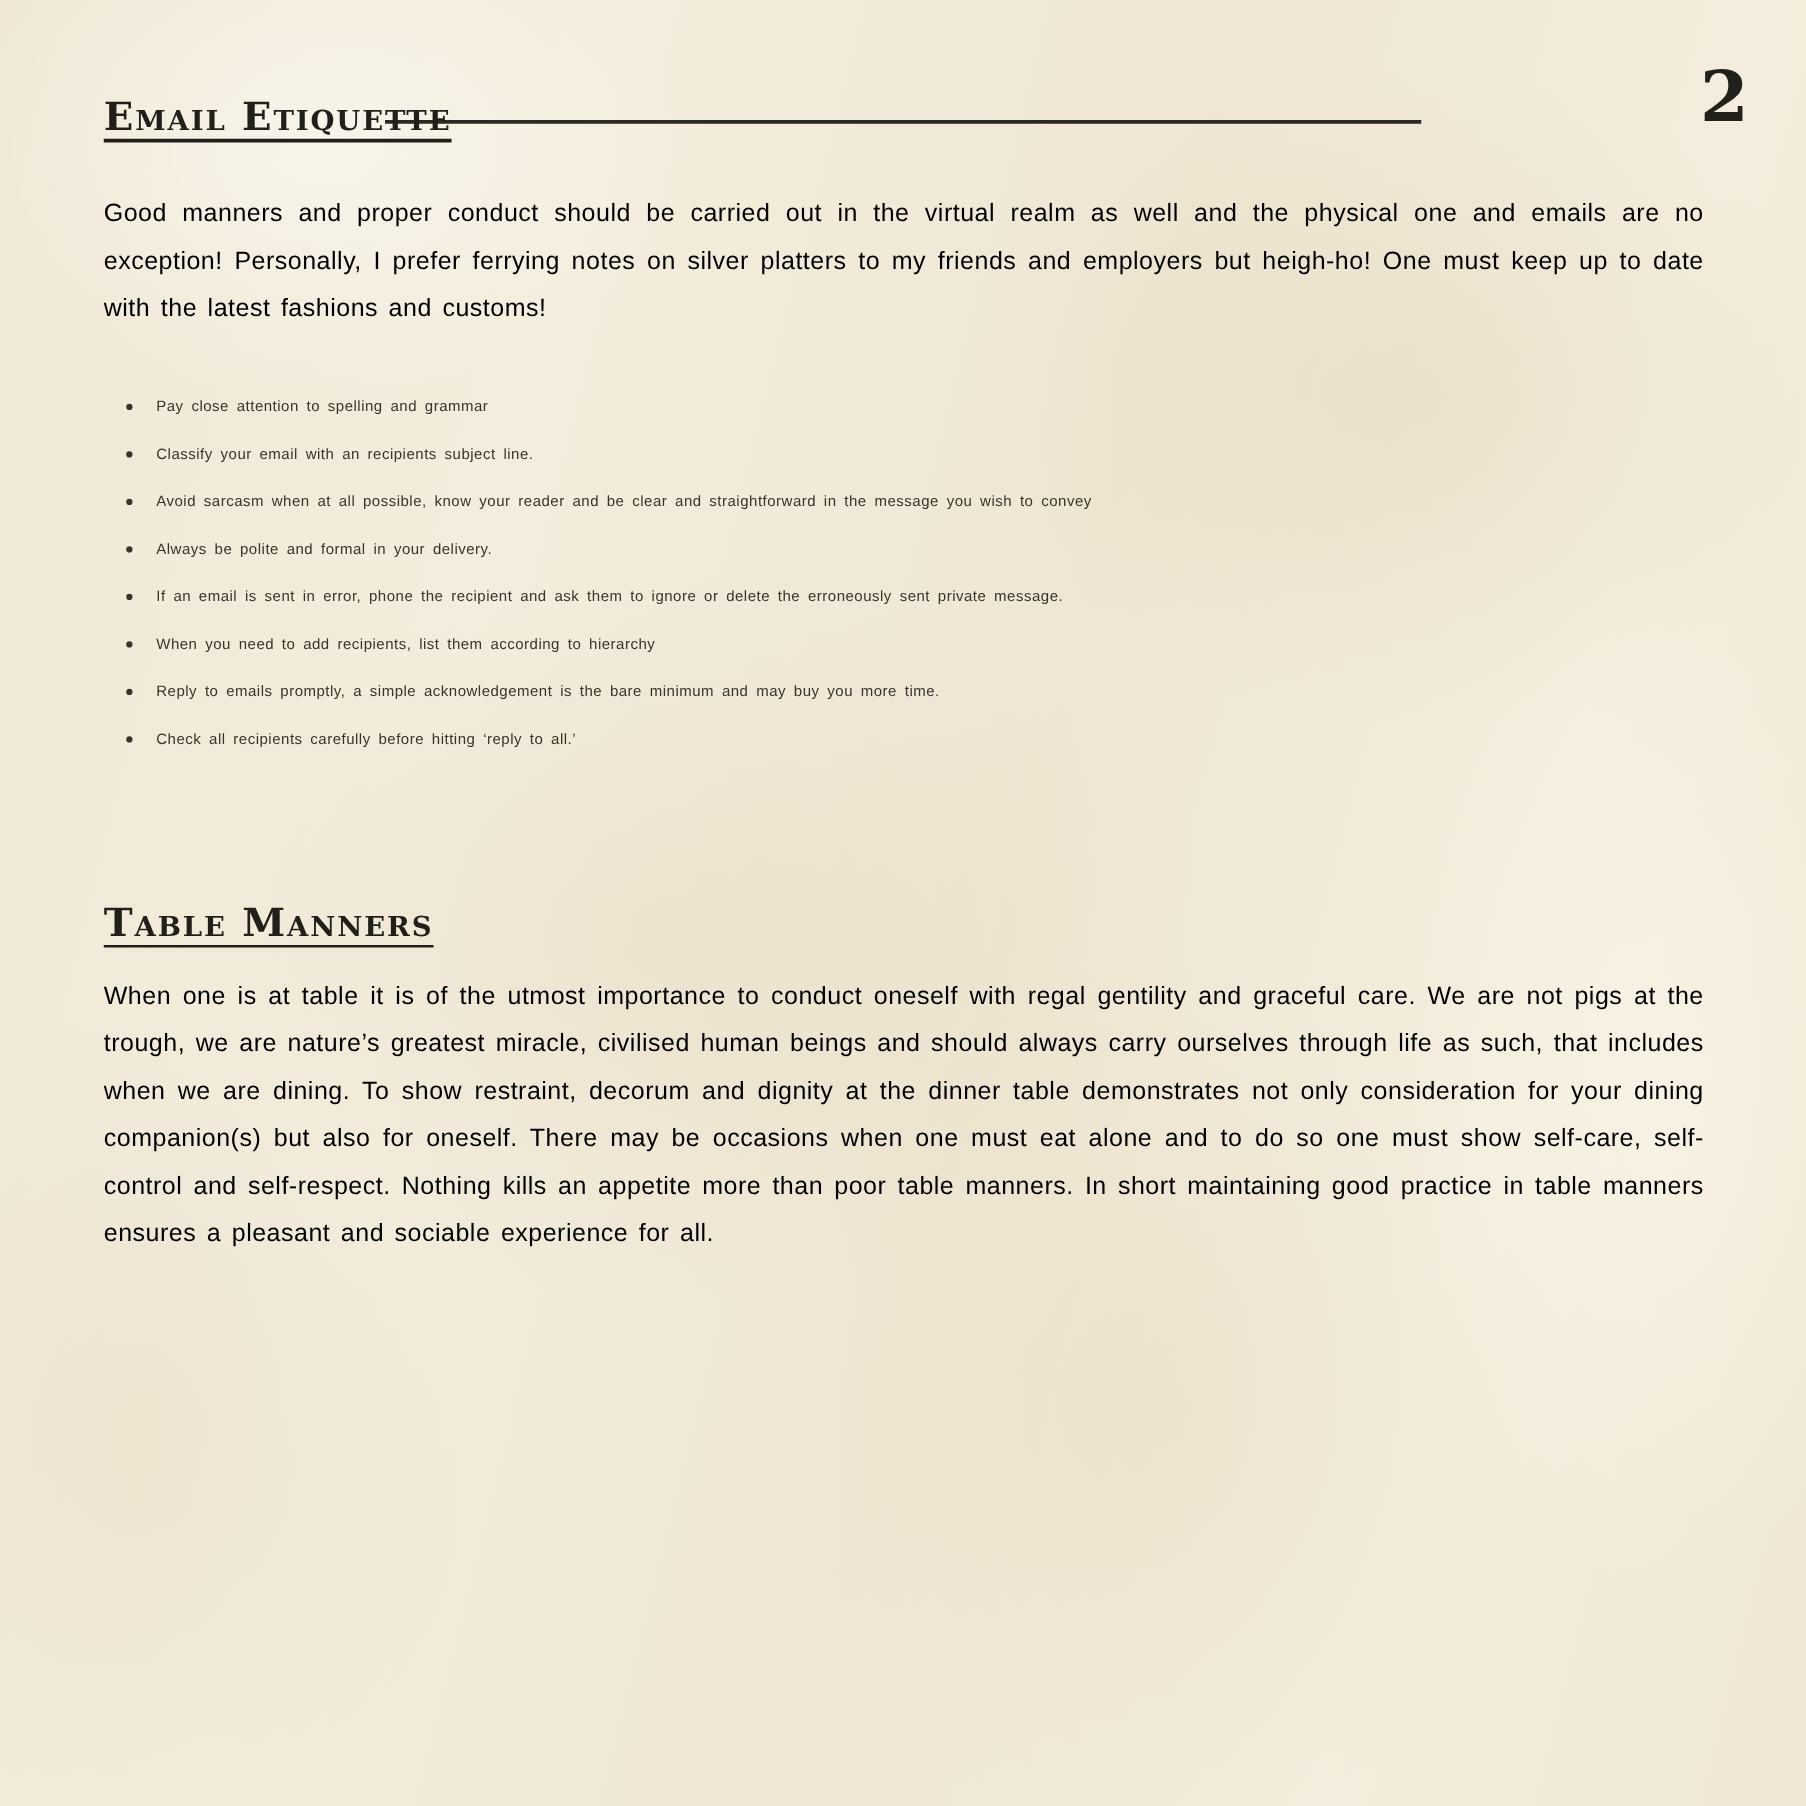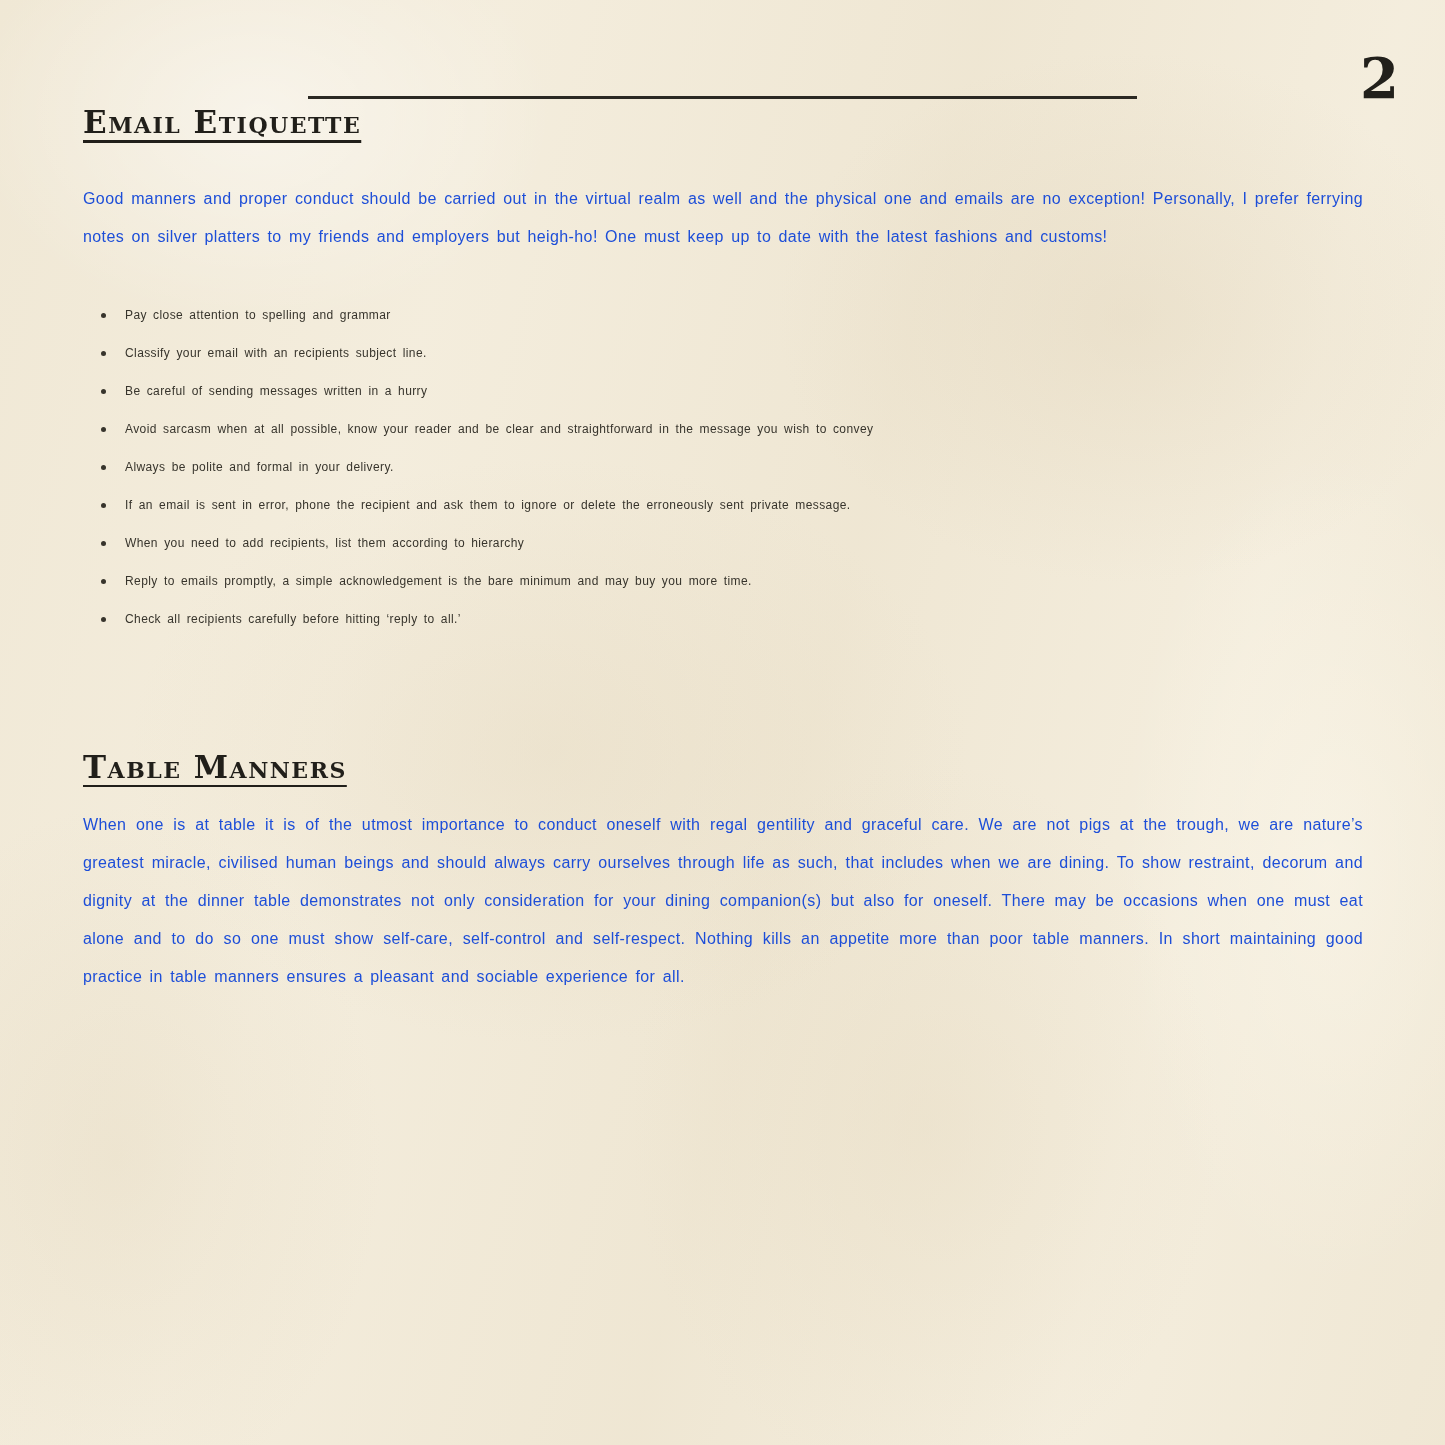--- a/index.html
+++ b/index.html
@@ -59,31 +59,31 @@
     font-weight: bold;
     font-size: 31px;
     line-height: 36px;
     letter-spacing: 1.5px;
     color: #211f1a;
     text-decoration: underline;
     text-decoration-thickness: 2px;
     text-underline-offset: 7px;
     text-decoration-color: #211f1a;
   }
-  h2.heading-email { margin-top: 104px; text-decoration: underline; }
+  h2.heading-email { margin-top: 76px; text-decoration: underline; }
   h2.heading-table { margin-top: 111px; }
 
   p.body-text {
     margin: 0;
-    font-size: 16px;
+    font-size: 20px;
     line-height: 38px;
     letter-spacing: 0.4px;
     word-spacing: 2.5px;
     text-align: justify;
-    color: #1d4ed8;
+    color: #000000;
   }
   p.intro-paragraph { margin-top: 40px; }
   p.closing-paragraph { margin-top: 21px; }
 
   ul.bullet-list {
     margin: 40px 0 0 0;
     padding: 0;
     list-style: none;
   }
   ul.bullet-list li {
@@ -118,21 +118,20 @@
 
   <div class="content">
 
     <h2 class="fancy-heading heading-email">Email Etiquette</h2>
 
     <p class="body-text intro-paragraph">Good manners and proper conduct should be carried out in the virtual realm as well and the physical one and emails are no exception! Personally, I prefer ferrying notes on silver platters to my friends and employers but heigh-ho! One must keep up to date with the latest fashions and customs!</p>
 
     <ul class="bullet-list">
       <li>Pay close attention to spelling and grammar</li>
       <li>Classify your email with an recipients subject line.</li>
-      <li>Be careful of sending messages written in a hurry</li>
       <li>Avoid sarcasm when at all possible, know your reader and be clear and straightforward in the message you wish to convey</li>
       <li>Always be polite and formal in your delivery.</li>
       <li>If an email is sent in error, phone the recipient and ask them to ignore or delete the erroneously sent private message.</li>
       <li>When you need to add recipients, list them according to hierarchy</li>
       <li>Reply to emails promptly, a simple acknowledgement is the bare minimum and may buy you more time.</li>
       <li>Check all recipients carefully before hitting ‘reply to all.’</li>
     </ul>
 
     <h2 class="fancy-heading heading-table">Table Manners</h2>
 

